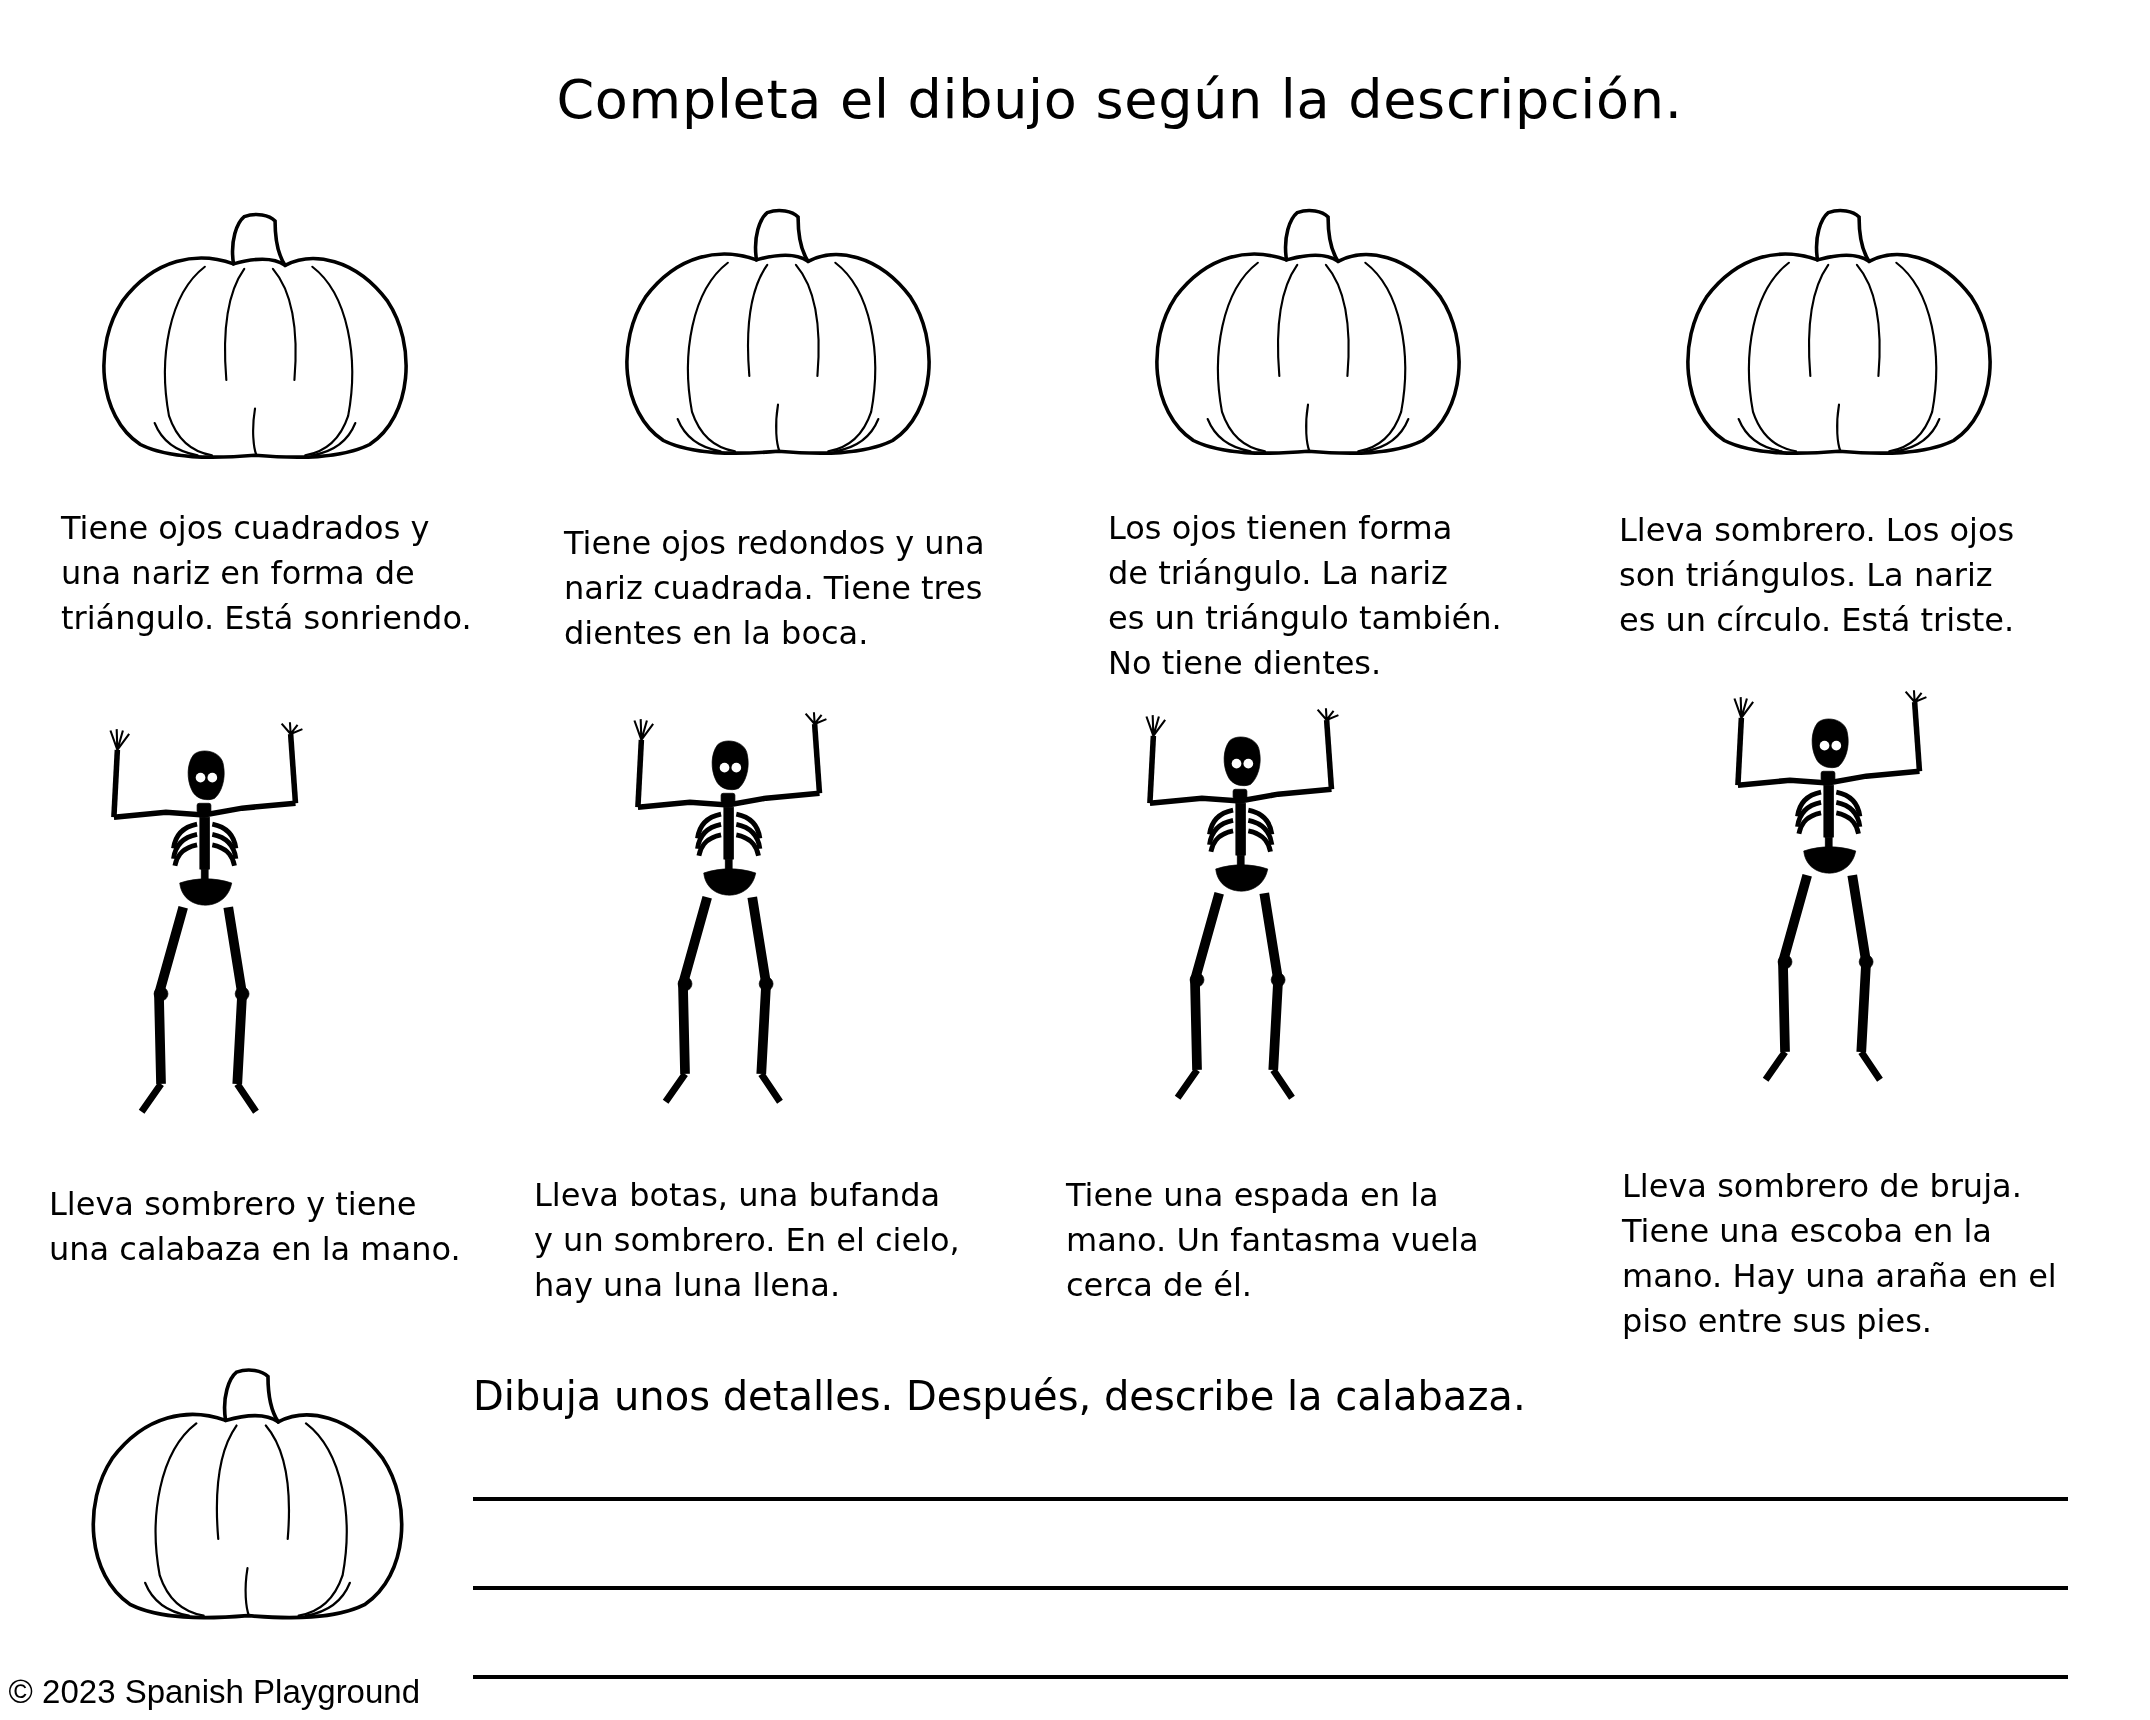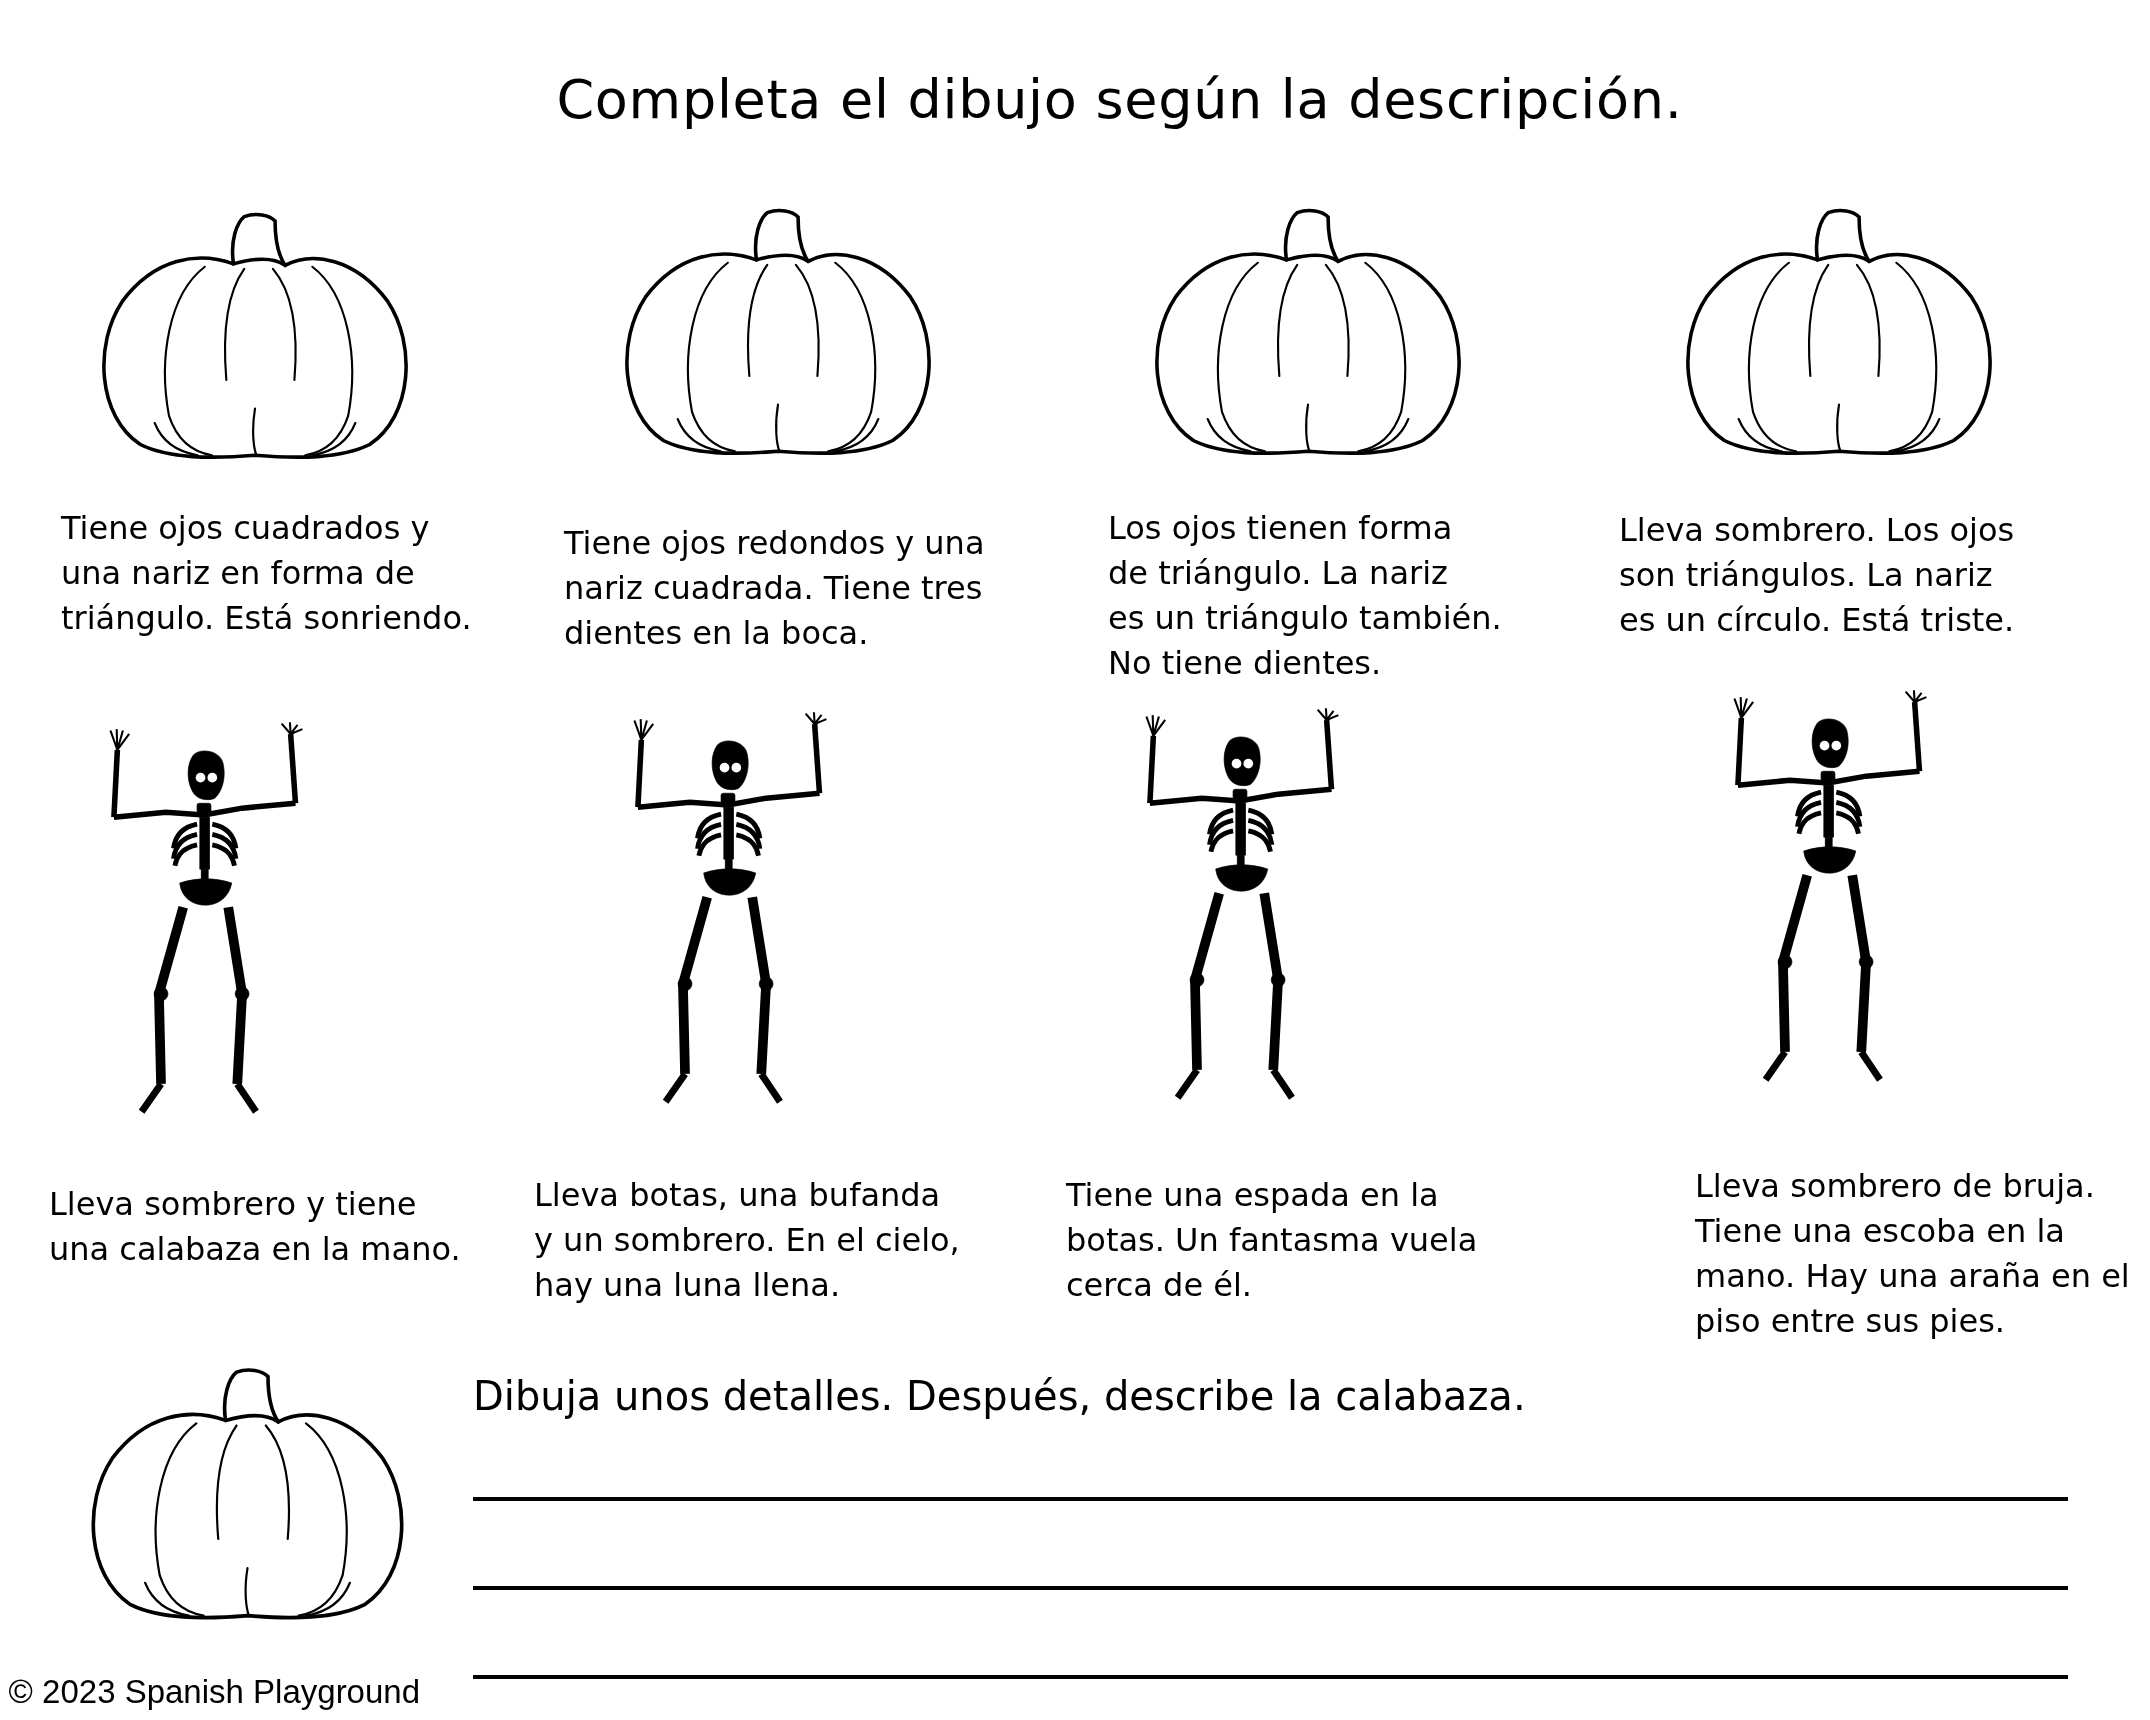--- a/index.html
+++ b/index.html
@@ -105,27 +105,27 @@
     <use href="#skeleton"></use>
   </svg>
 <div class="desc" style="left:534px;top:1149px">Lleva botas, una bufanda
 y un sombrero. En el cielo,
 hay una luna llena.</div>
 
 <svg class="skeleton" style="left:1136px;top:706px;width:208px;height:423px" viewBox="0 0 290 590" width="208" height="423">
     <use href="#skeleton"></use>
   </svg>
 <div class="desc" style="left:1066px;top:1149px">Tiene una espada en la
-botas. Un fantasma vuela
+mano. Un fantasma vuela
 cerca de él.</div>
 
 <svg class="skeleton" style="left:1724px;top:688px;width:208px;height:423px" viewBox="0 0 290 590" width="208" height="423">
     <use href="#skeleton"></use>
   </svg>
-<div class="desc" style="left:1695px;top:1140px">Lleva sombrero de bruja.
+<div class="desc" style="left:1622px;top:1140px">Lleva sombrero de bruja.
 Tiene una escoba en la
 mano. Hay una araña en el
 piso entre sus pies.</div>
 
 <svg class="pumpkin" style="left:79px;top:1359px;width:337px;height:272px" viewBox="0 0 470 380" width="337" height="272">
     <use href="#pumpkin"></use>
   </svg>
 <div class="prompt">Dibuja unos detalles. Después, describe la calabaza.</div>
 <div class="line" style="top:1497px"></div>
 <div class="line" style="top:1586px"></div>

